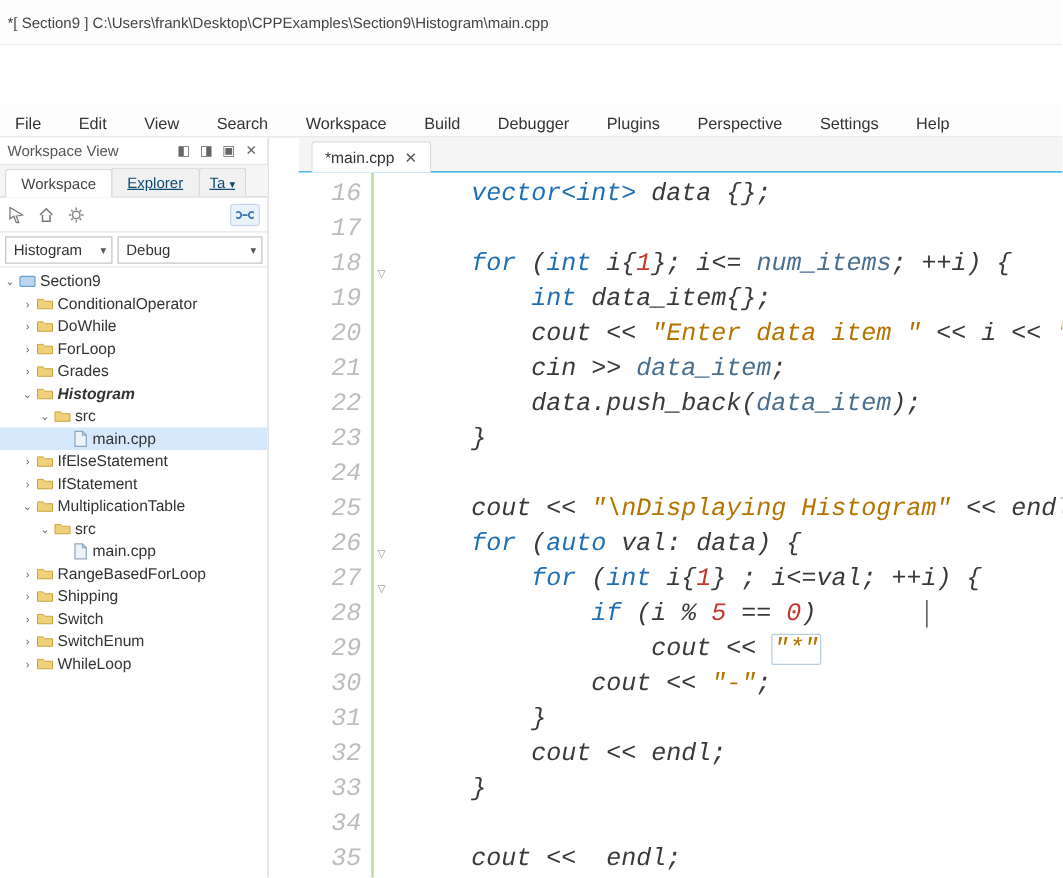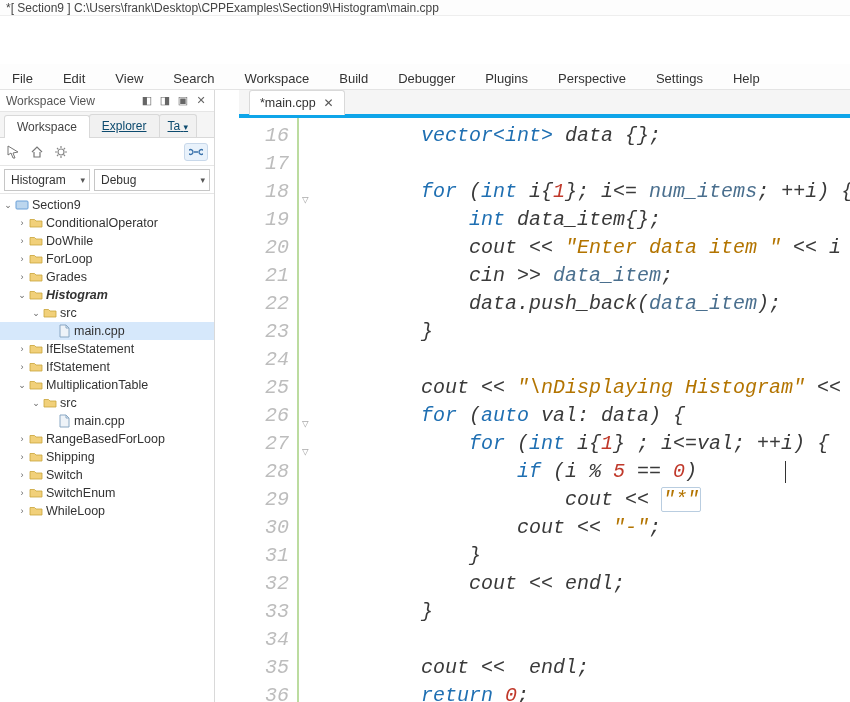--- a/index.html
+++ b/index.html
@@ -4,21 +4,21 @@
 <style>
   * { box-sizing: border-box; }
   html, body {
     margin: 0; padding: 0;
     font-family: "Segoe UI", Tahoma, Arial, sans-serif;
     font-size: 13px;
     background: #fff; color: #333;
     width: 850px; height: 702px; overflow: hidden;
   }
   .titlebar {
-    height: 16px; padding: 0 6px;
+    height: 36px; padding: 0 6px;
     font-size: 12px; color: #444;
     display: flex; align-items: center;
     background: #fdfdfd; border-bottom: 1px solid #eee;
   }
   .menubar {
     height: 26px; padding: 0 4px;
     display: flex; align-items: flex-end; gap: 14px;
     background: #fdfdfd; border-bottom: 1px solid #e4e4e4; margin-top: 48px;
   }
   .menuitem {
@@ -106,21 +106,21 @@
   .ind2 { padding-left: 30px; }
   .ind3 { padding-left: 44px; }
 
   
   .editor {
     flex: 1; display: flex; flex-direction: column;
     min-width: 0;
   }
   .edtabs {
     height: 28px; display: flex; align-items: flex-end;
-    border-bottom: 4px solid #0ea5e9; background: #f5f5f5;
+    border-bottom: 1px solid #0ea5e9; background: #f5f5f5;
     padding-left: 10px;
   }
   .edtab {
     display: flex; align-items: center; gap: 8px;
     padding: 5px 10px; font-size: 12.5px; color: #333;
     border: 1px solid #d9d9d9; border-bottom: none;
     background: #fff; border-radius: 3px 3px 0 0;
     position: relative; top: 1px;
   }
   .edtab .close { font-size: 12px; color: #555; }
@@ -141,21 +141,21 @@
     width: 20px; flex:none; position: relative;
   }
   .foldmark {
     position: absolute; left: 3px;
     font-size: 11px; color: #aaa;
   }
   .code {
     flex: 1; padding: 4px 0 0 10px; white-space: pre;
     color: #3a3a3a; overflow: hidden;
   }
-  .cl { height: 28px; margin-left: 44px; }
+  .cl { height: 28px; }
   
   .kw   { color: #1f6fb2; }     
   .type { color: #1f6fb2; }
   .num  { color: #c0392b; }
   .str  { color: #b37400; }
   .var  { color: #4a6f8e; }
   .curbox { border: 1px solid #b9cde0; padding: 0 1px; border-radius: 2px; }
   .text-cursor { display:inline-block; width:1px; height:22px; background:#333; vertical-align:middle; margin-left:4px; }
 
   svg { display:block; }

